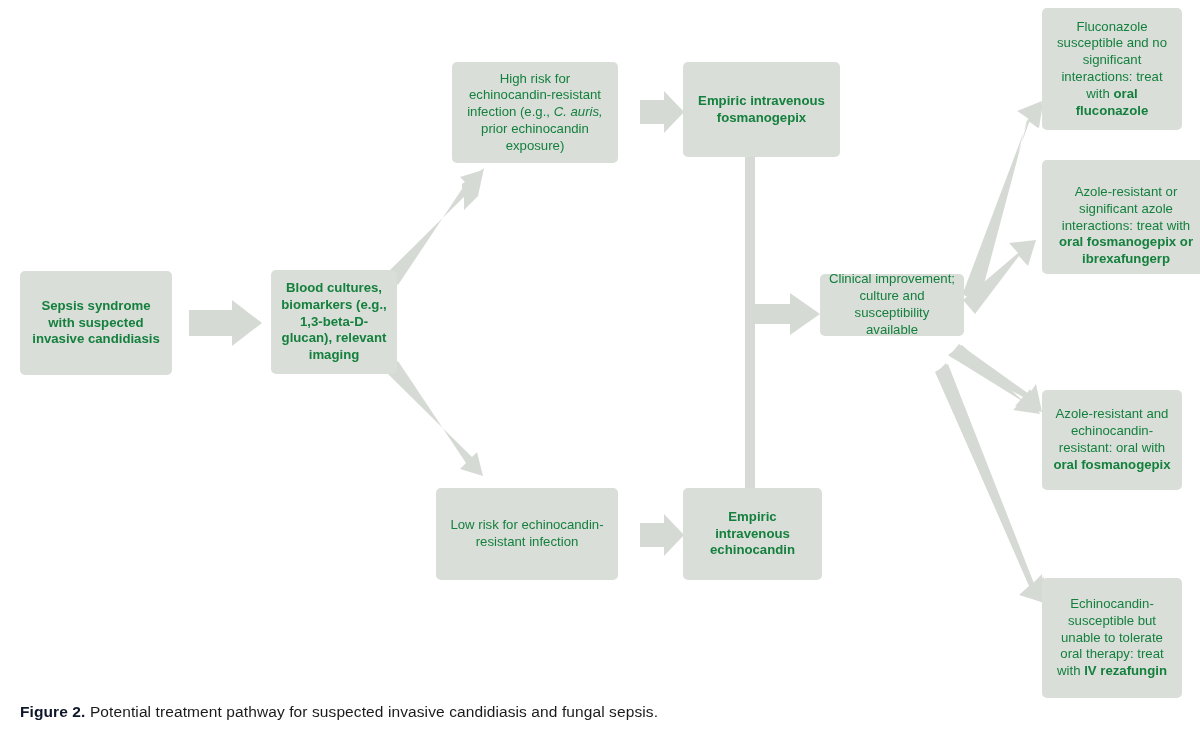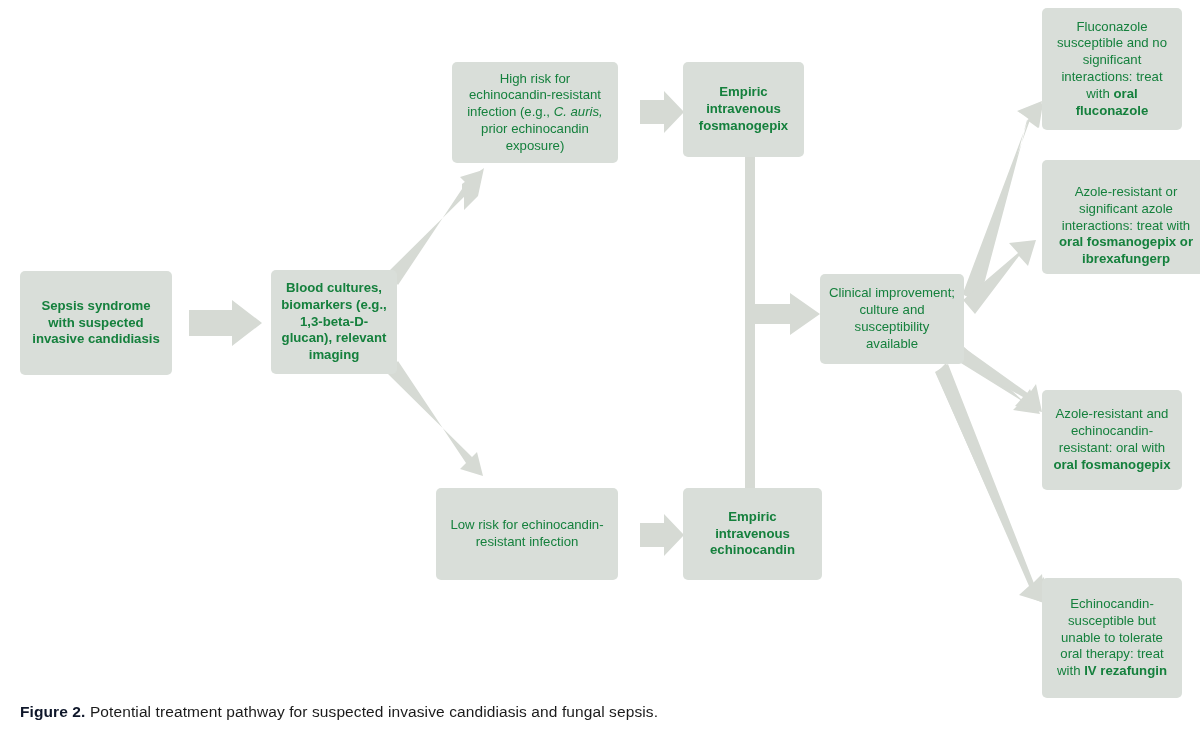--- a/index.html
+++ b/index.html
@@ -49,23 +49,23 @@
     font-weight: bold;
   }
   .node b { font-weight: bold; }
   .node i { font-style: italic; }
 
   
   #n-sepsis        { left: 20px;   top: 271px; width: 152px; height: 104px; }
   #n-cultures      { left: 271px;  top: 270px; width: 126px; height: 104px; font-weight: bold; }
   #n-highrisk      { left: 452px;  top: 62px;  width: 166px; height: 101px; }
   #n-lowrisk       { left: 436px;  top: 488px; width: 182px; height: 92px;  }
-  #n-fosmanogepix  { left: 683px;  top: 62px;  width: 121px; height: 95px;  }
+  #n-fosmanogepix  { left: 683px;  top: 62px;  width: 157px; height: 95px;  }
   #n-echinocandin  { left: 683px;  top: 488px; width: 139px; height: 92px;  }
-  #n-clinical      { left: 820px;  top: 274px; width: 144px; height: 90px;  }
+  #n-clinical      { left: 820px;  top: 274px; width: 144px; height: 62px;  }
   #n-fluc          { left: 1042px; top: 8px;   width: 140px; height: 122px; }
   #n-azoleres      { left: 1042px; top: 160px; width: 168px; height: 114px; align-items: flex-end; }
   #n-azoleechino   { left: 1042px; top: 390px; width: 140px; height: 100px; }
   #n-echinosusc    { left: 1042px; top: 578px; width: 140px; height: 120px; }
 
   
   #caption {
     position: absolute;
     left: 20px;
     top: 703px;

